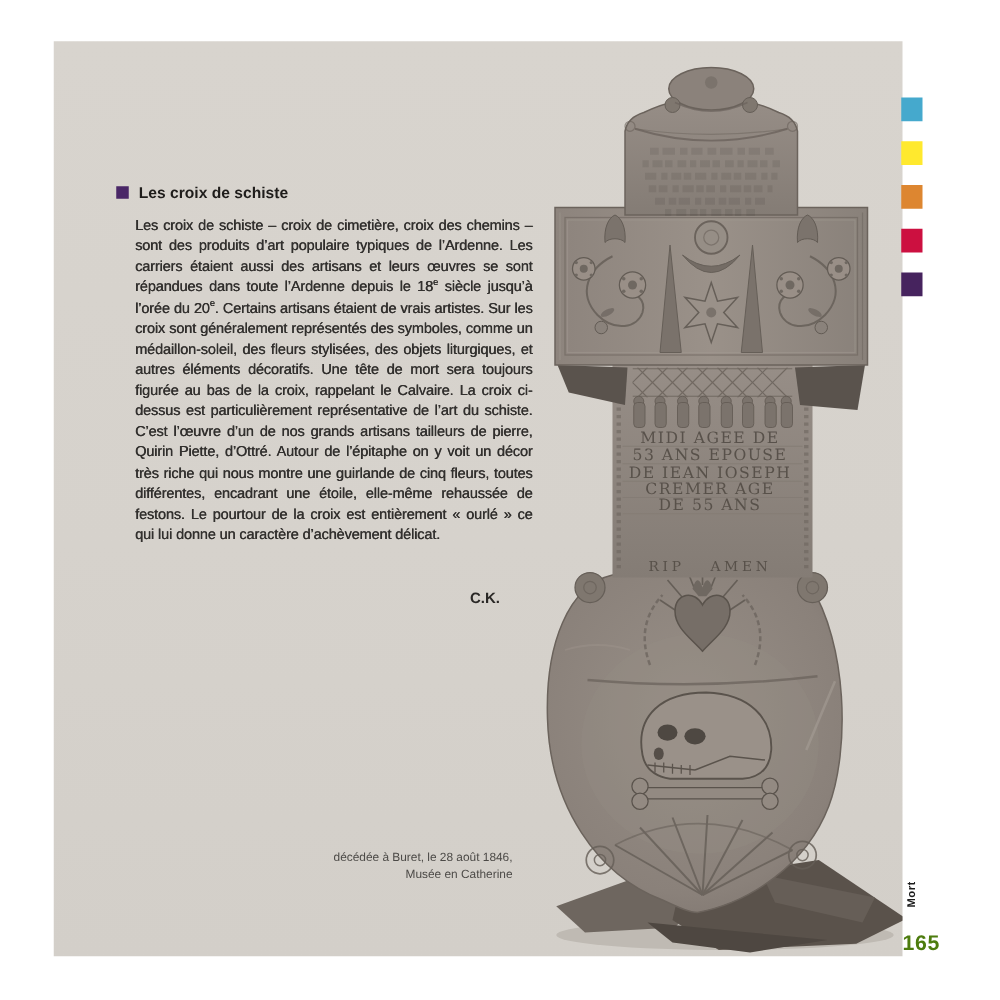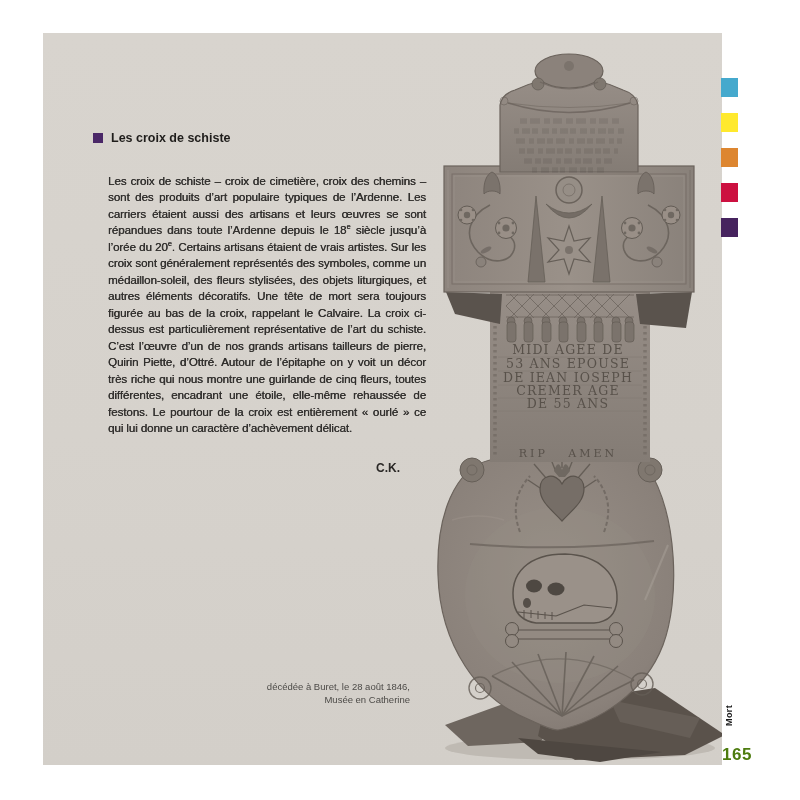--- a/index.html
+++ b/index.html
@@ -6,34 +6,34 @@
   html,body { margin:0; padding:0; }
   body {
     width:800px; height:800px; position:relative; overflow:hidden;
     background:#ffffff;
     font-family:"Liberation Sans", sans-serif;
   }
   .page {
     position:absolute; left:43px; top:33px; width:679px; height:732px;
     background:linear-gradient(180deg,#d8d4ce 0%, #d6d2cc 55%, #d3cfc9 100%);
   }
-  .heading-row { position:absolute; left:50px; top:98px; display:flex; align-items:flex-start; }
+  .heading-row { position:absolute; left:50px; top:114px; display:flex; align-items:flex-start; }
   .bullet { width:10px; height:10px; margin-top:2px; flex:0 0 auto; }
   .heading-text {
     margin-left:8px; font-size:12.5px; font-weight:bold; color:#1f1d1b; line-height:14px;
   }
   .body-text {
     position:absolute; left:65px; top:128px; width:318px;
     font-size:11.6px; line-height:16.5px; letter-spacing:-0.1px;
     text-align:justify; color:#32302e;
     text-shadow:0.3px 0 0 #32302e;
   }
   .body-text sup { font-size:7.5px; vertical-align:super; line-height:0; }
   .signature {
-    position:absolute; right:322px; top:428px; font-size:12px; font-weight:bold; color:#2a2826;
+    position:absolute; right:322px; top:438px; font-size:12px; font-weight:bold; color:#2a2826;
   }
   .caption {
     position:absolute; right:312px; top:647px; width:270px; text-align:right;
     font-size:9.5px; line-height:13px; color:#4c4a47;
   }
   .tabs { position:absolute; left:721px; top:78px; }
   .tab { width:17px; height:19px; margin-bottom:16px; }
   .chapter-label {
     position:absolute; left:724px; top:692px; width:13px; height:34px;
     writing-mode:vertical-rl; transform:rotate(180deg);

